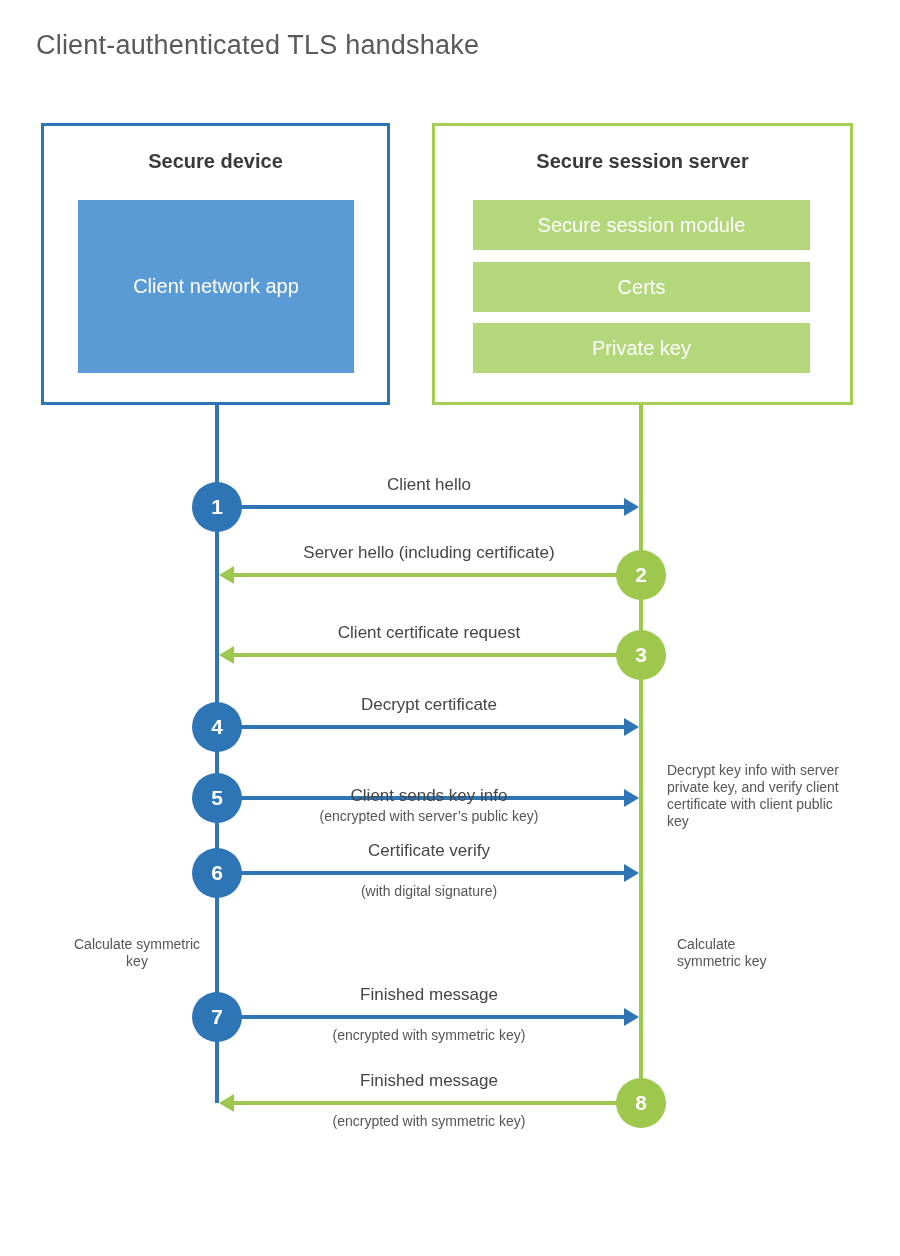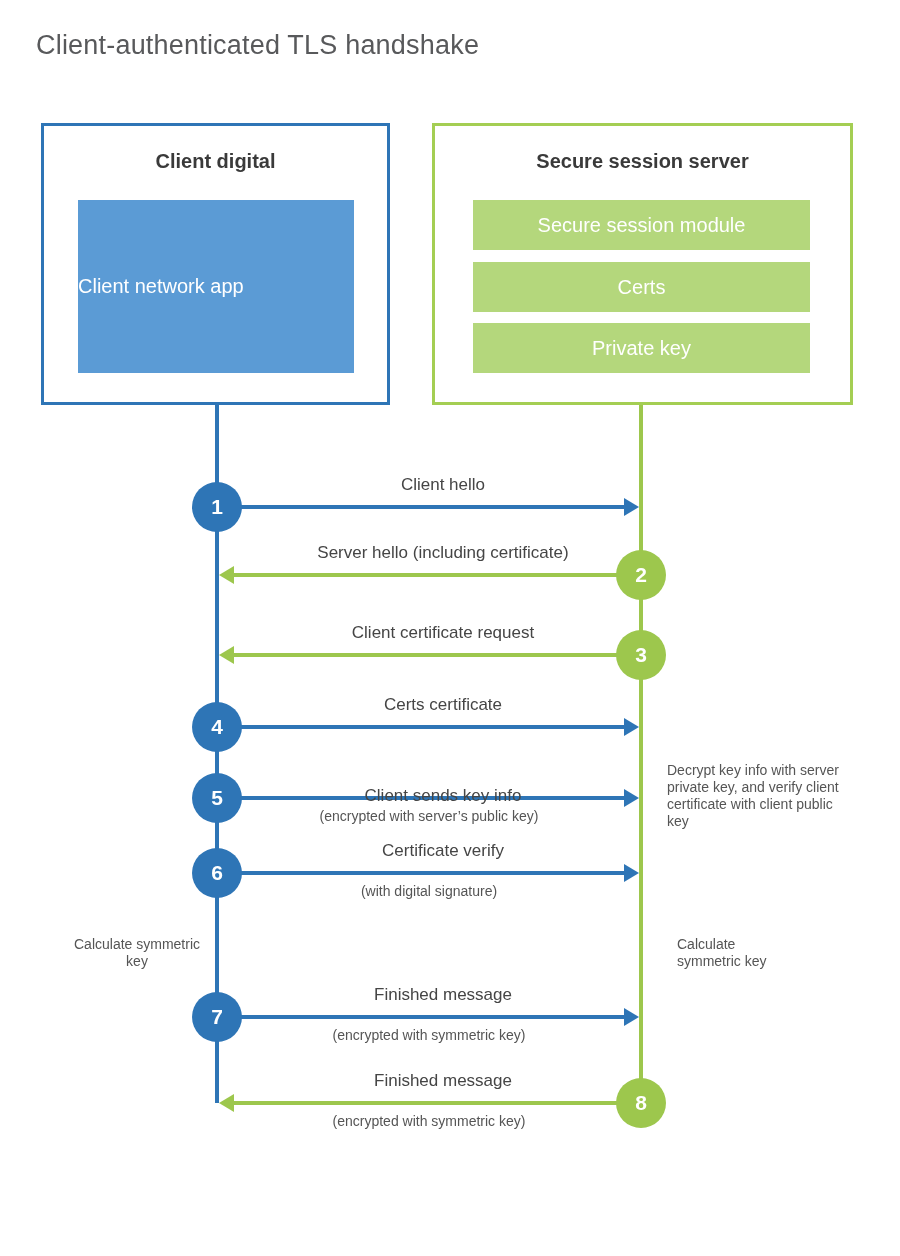--- a/index.html
+++ b/index.html
@@ -16,21 +16,21 @@
   
   .actor-box{position:absolute;background:#fff;box-sizing:border-box;}
   .client-box{left:41px;top:123px;width:349px;height:282px;border:3px solid #2e75b6;}
   .server-box{left:432px;top:123px;width:421px;height:282px;border:3px solid #a4ce53;}
   .box-title{
     position:absolute;left:0;right:0;top:24px;text-align:center;
     font-size:20px;font-weight:700;color:#3a3a3a;
   }
   .app-box{
     position:absolute;left:78px;top:200px;width:276px;height:173px;
-    background:#5b9bd5;color:#ffffff;display:flex;align-items:center;
+    background:#5b9bd5;color:#ffffff;display:flex;align-items:center;justify-content:center;
     text-align:center;font-size:20px;line-height:1.35;
   }
   .app-box span{display:block;max-width:170px;}
   .server-bar{
     position:absolute;left:473px;width:337px;height:50px;background:#b4d77c;
     color:#ffffff;font-size:20px;text-align:center;line-height:50px;
   }
   .bar-1{top:200px;}
   .bar-2{top:262px;}
   .bar-3{top:323px;}
@@ -45,21 +45,21 @@
   }
   .c-blue{background:#2e75b6;}
   .c-green{background:#9dc74d;}
   .msg-line{position:absolute;height:4px;}
   .l-blue{background:#2e75b6;}
   .l-green{background:#9dc74d;}
   .arrowhead{position:absolute;width:0;height:0;border-top:9px solid transparent;border-bottom:9px solid transparent;}
   .ah-right{border-left:15px solid #2e75b6;}
   .ah-left{border-right:15px solid #9dc74d;}
   .msg-label{
-    position:absolute;left:243px;width:400px;text-align:center;
+    position:absolute;left:229px;width:400px;text-align:center;
     font-size:17px;color:#454545;
   }
   .msg-sub{
     position:absolute;left:229px;width:400px;text-align:center;
     font-size:14px;color:#555555;
   }
   
   .note{
     position:absolute;font-size:14px;color:#555555;line-height:17px;
   }
@@ -68,21 +68,21 @@
   .note-calc-right{left:677px;top:936px;width:120px;text-align:left;}
 </style>
 </head>
 <body>
 
 <div class="page">
 
   <h1 class="page-title">Client-authenticated TLS handshake</h1>
 
   <div class="actor-box client-box">
-    <div class="box-title">Client digital</div>
+    <div class="box-title">Secure device</div>
   </div>
   <div class="app-box">
     <span>Client network app</span>
   </div>
 
   <div class="actor-box server-box">
     <div class="box-title">Secure session server</div>
   </div>
   <div class="server-bar bar-2">Certs</div>
   <div class="server-bar bar-1">Secure session module</div>
@@ -100,21 +100,21 @@
       <div class="arrowhead ah-left" style="left: 219px; top: 566px;"></div>
       <div class="msg-circle c-green" style="left: 616px; top: 550px;">2</div>
       <div class="msg-label" style="top: 543px;">Server hello (including certificate)</div>
       <div class="msg-line l-green" style="left: 234px; top: 653px; width: 407px;"></div>
       <div class="arrowhead ah-left" style="left: 219px; top: 646px;"></div>
       <div class="msg-circle c-green" style="left: 616px; top: 630px;">3</div>
       <div class="msg-label" style="top: 623px;">Client certificate request</div>
       <div class="msg-line l-blue" style="left: 217px; top: 725px; width: 407px;"></div>
       <div class="arrowhead ah-right" style="left: 624px; top: 718px;"></div>
       <div class="msg-circle c-blue" style="left: 192px; top: 702px;">4</div>
-      <div class="msg-label" style="top: 695px;">Certs certificate</div>
+      <div class="msg-label" style="top: 695px;">Decrypt certificate</div>
       <div class="msg-line l-blue" style="left: 217px; top: 796px; width: 407px;"></div>
       <div class="arrowhead ah-right" style="left: 624px; top: 789px;"></div>
       <div class="msg-circle c-blue" style="left: 192px; top: 773px;">5</div>
       <div class="msg-label" style="top: 766px; margin-top: 20px;">Client sends key info</div>
       <div class="msg-sub" style="top: 808px;">(encrypted with server’s public key)</div>
       <div class="msg-line l-blue" style="left: 217px; top: 871px; width: 407px;"></div>
       <div class="arrowhead ah-right" style="left: 624px; top: 864px;"></div>
       <div class="msg-circle c-blue" style="left: 192px; top: 848px;">6</div>
       <div class="msg-label" style="top: 841px;">Certificate verify</div>
       <div class="msg-sub" style="top: 883px;">(with digital signature)</div>

